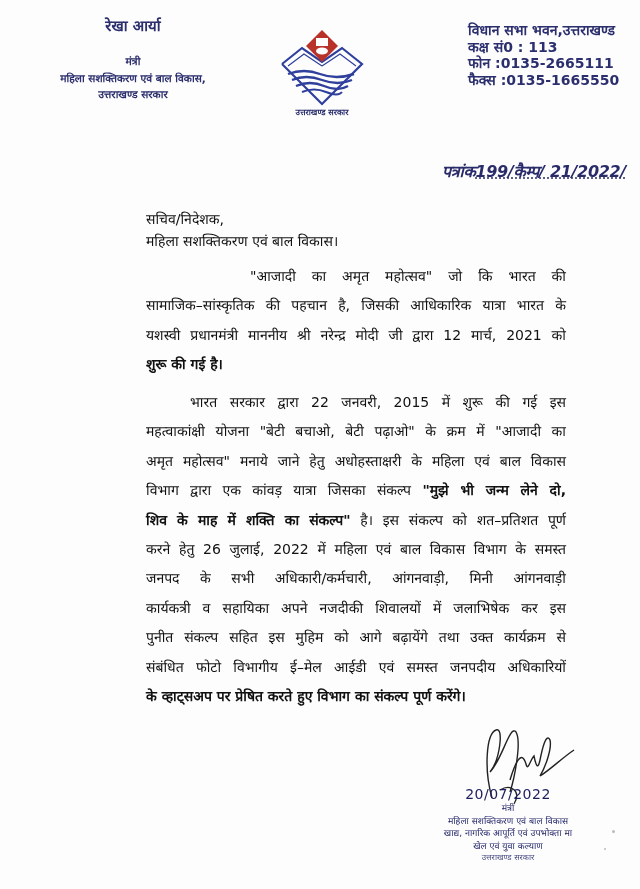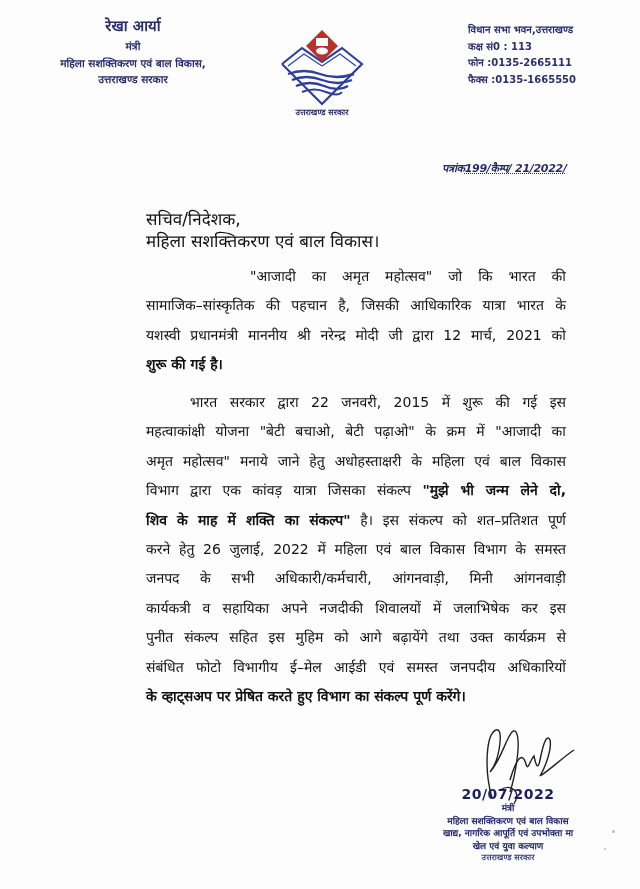--- a/index.html
+++ b/index.html
@@ -26,21 +26,21 @@
       position: absolute;
       left: 28px; top: 16px;
       width: 210px;
       text-align: center;
       color: #2c2f6e;
       font-weight: bold;
     }
     .lh-left .name {
       font-size: 15px;
       line-height: 20px;
-      margin-bottom: 2px;
+      margin-bottom: 17px;
     }
     .lh-left .line {
       font-size: 10.5px;
       line-height: 16.5px;
     }
     .lh-logo {
       position: absolute;
       left: 272px; top: 26px;
       width: 100px;
       height: 100px;
@@ -52,42 +52,42 @@
       color: #2c2f6e;
       font-weight: bold;
       margin-top: -4px;
     }
     .lh-right {
       position: absolute;
       left: 468px; top: 22px;
       width: 170px;
       color: #2c2f6e;
       font-weight: bold;
-      font-size: 10px;
+      font-size: 14px;
       line-height: 16.5px;
     }
     
     .ref {
       position: absolute;
       left: 442px; top: 160px;
-      font-size: 11px;
+      font-size: 16px;
       color: #2a2c6a;
       font-weight: bold;
       font-style: italic;
       letter-spacing: -0.3px;
     }
     .ref .hand {
       text-decoration: underline;
       text-decoration-style: dotted;
     }
     
     .addressee {
       position: absolute;
       left: 146px; top: 208px;
-      font-size: 17px;
+      font-size: 14px;
       line-height: 22px;
       color: #111;
     }
     .body-text {
       position: absolute;
       left: 146px;
       width: 420px;
       font-size: 14px;
       color: #111;
       text-align: justify;
@@ -116,21 +116,21 @@
       left: 470px; top: 720px;
       width: 110px;
       height: 90px;
     }
     .sig-block {
       position: absolute;
       left: 408px; top: 786px;
       width: 200px;
       text-align: center;
       color: #24276a;
-      font-weight: bold;
+      font-weight: normal;
     }
     .sig-block .date {
       font-size: 14px;
       line-height: 16px;
       color: #1c1f5e;
       letter-spacing: 0.5px;
     }
     .sig-block .line {
       font-size: 9px;
       line-height: 12.5px;

